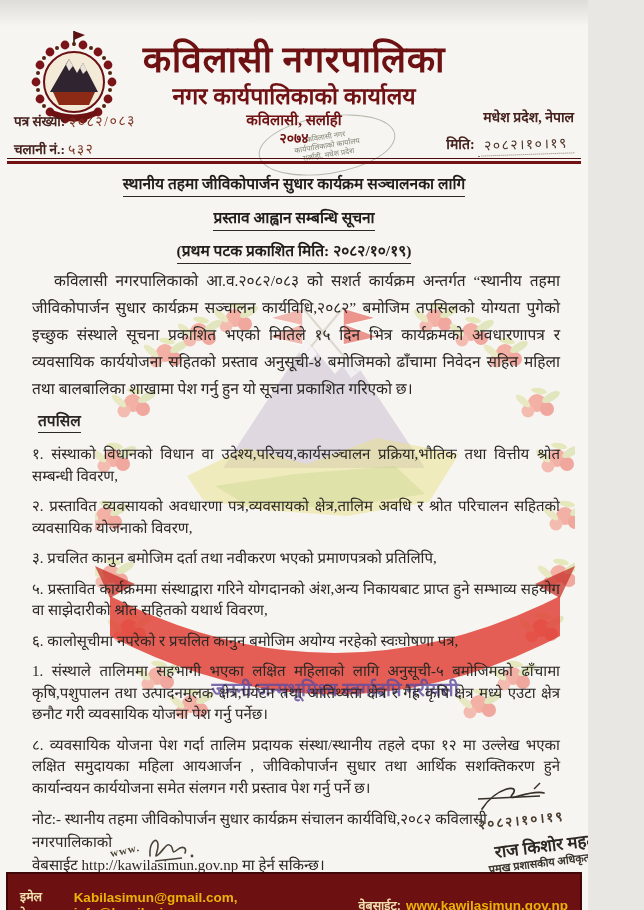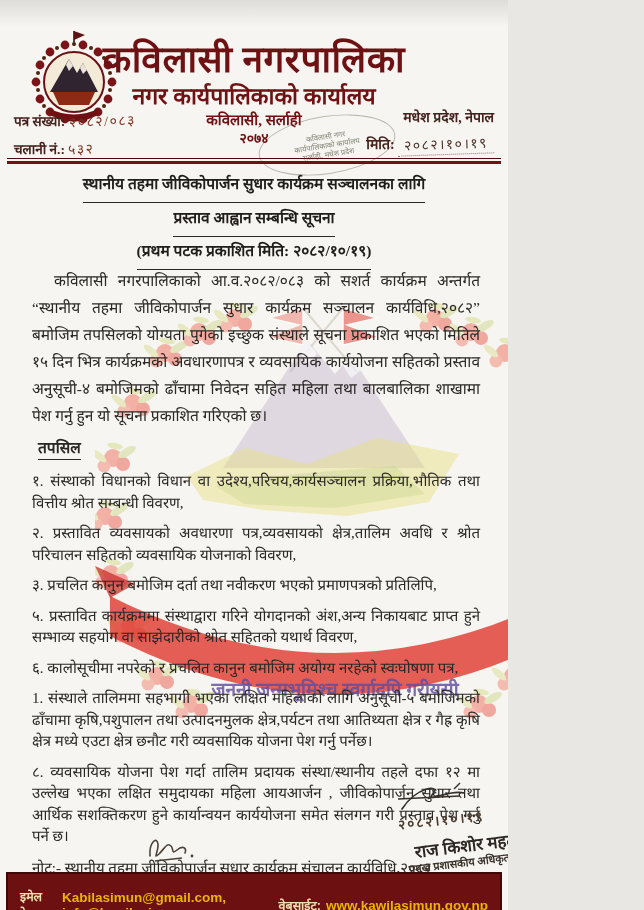--- a/index.html
+++ b/index.html
@@ -1,16 +1,16 @@
 <!DOCTYPE html>
 <html><head>
 <meta charset="utf-8">
 <style>
   html,body{margin:0;padding:0;background:#e9e7e3;}
-  .page{position:relative;width:508px;height:910px;background:#f7f5f1;overflow:hidden;
+  .page{position:relative;width:588px;height:910px;background:#f7f5f1;overflow:hidden;
         font-family:"Liberation Serif","DejaVu Serif",serif;color:#2a2724;}
   .scan-shade{position:absolute;left:0;top:0;width:100%;height:26px;
         background:linear-gradient(#d8d6d2,rgba(247,245,241,0));opacity:.8;z-index:0;}
   .txt{position:relative;z-index:2;}
 
   
   .hdr-title{position:absolute;top:32px;left:0;width:100%;text-align:center;
         font-size:37px;font-weight:bold;color:#6e1113;letter-spacing:.5px;}
   .hdr-office{position:absolute;top:79px;left:0;width:100%;text-align:center;
         font-size:23px;font-weight:bold;color:#701113;}
@@ -31,21 +31,21 @@
   .hw{font-weight:normal;color:#7c3322;letter-spacing:1.5px;display:inline-block;
         transform:rotate(-2deg);font-size:14px;}
   .hw-date{color:#4c3328;border-bottom:1.5px dotted #8a7a6a;padding:0 6px 1px 6px;}
   .divider{position:absolute;left:7px;right:7px;top:158px;z-index:2;
         border-top:1.5px solid #4c0b0c;}
   .divider:after{content:"";display:block;margin-top:1.5px;height:3.5px;background:#701013;}
 
   
   .sub{position:absolute;left:0;width:100%;text-align:center;font-size:15.5px;
         font-weight:bold;color:#201d1a;}
-  .sub span{display:inline-block;border-bottom:1.5px solid #2b2825;padding-bottom:8px;}
+  .sub span{display:inline-block;border-bottom:1.5px solid #2b2825;padding-bottom:2px;}
   .sub1{top:172px;} .sub2{top:206px;} .sub3{top:239px;}
 
   
   .main{position:absolute;left:32px;right:28px;top:267px;z-index:2;}
   .intro{font-size:15.5px;line-height:27px;text-align:justify;text-indent:22px;margin:0 0 7px 0;}
   .tapasil{font-size:15.5px;font-weight:bold;margin:0 0 11px 6px;}
   .tapasil span{display:inline-block;border-bottom:1.5px solid #2b2825;padding-bottom:1px;}
   .item{font-size:15px;line-height:21.5px;text-align:justify;margin:0 0 9px 0;}
   .note{font-size:15px;line-height:23px;margin-top:5px;}
   .note a{color:#2a2724;text-decoration:underline;text-underline-offset:3px;}

